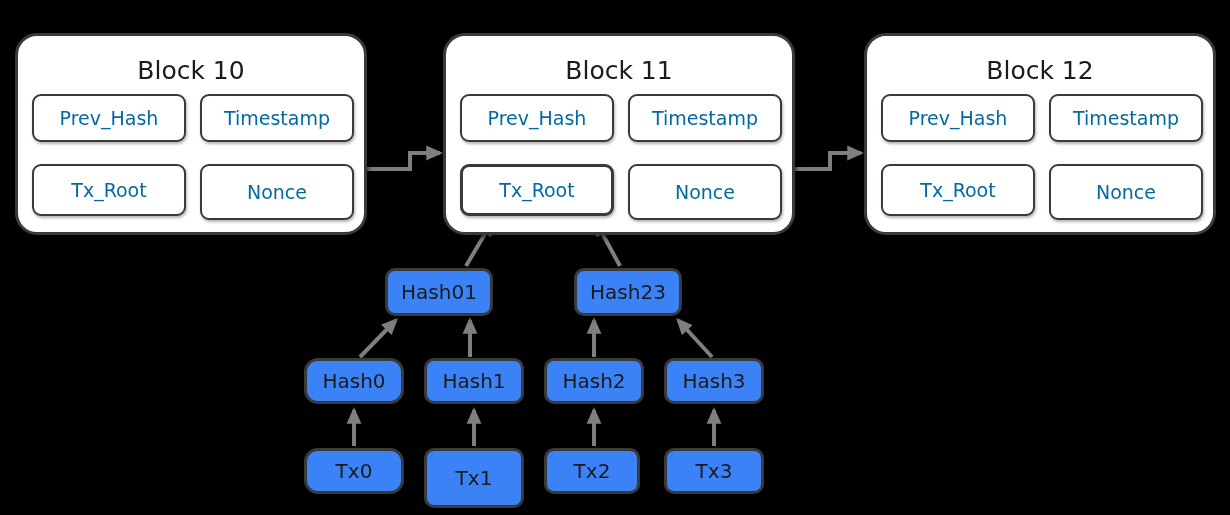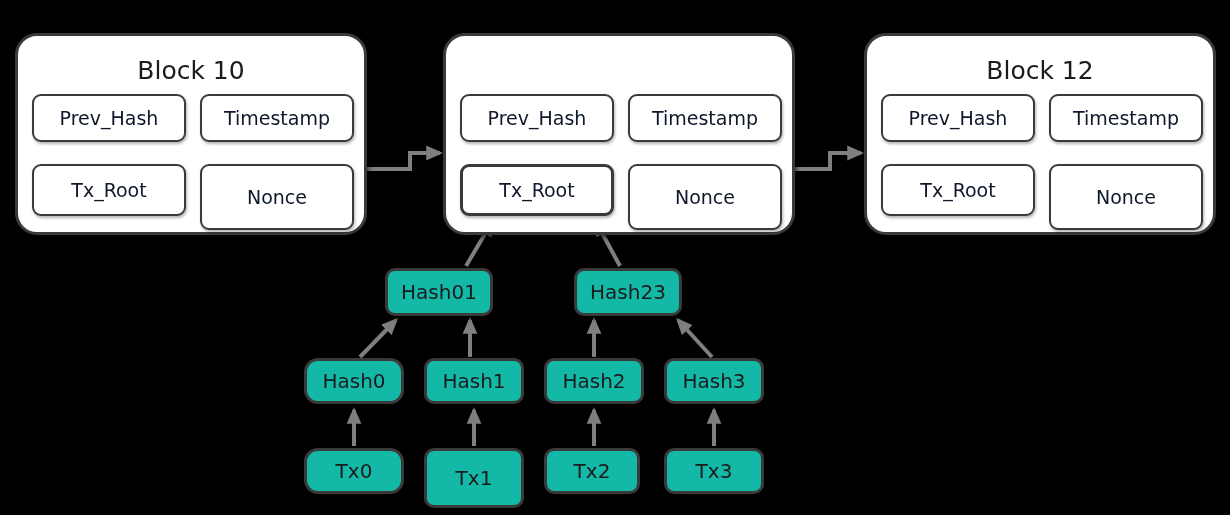--- a/index.html
+++ b/index.html
@@ -47,38 +47,38 @@
   .field {
     position: absolute;
     background: #ffffff;
     border: 2.5px solid #3a3a3a;
     border-radius: 9px;
     box-sizing: border-box;
     display: flex;
     align-items: center;
     justify-content: center;
     font-size: 19px;
-    color: #0f172a;
+    color: #0369a1;
     white-space: nowrap;
     box-shadow: 1px 2px 3px rgba(0,0,0,0.30);
   }
   .field.emphasis {
     border-width: 3.5px;
   }
 
   
   .f-tl { left: 14px;  top: 58px;  width: 154px; height: 48px; }
   .f-tr { left: 182px; top: 58px;  width: 154px; height: 48px; }
   .f-bl { left: 14px;  top: 128px; width: 154px; height: 52px; }
-  .f-br { left: 182px; top: 128px; width: 154px; height: 66px; }
+  .f-br { left: 182px; top: 128px; width: 154px; height: 56px; }
 
   
   .node {
     position: absolute;
-    background: #14b8a6;
+    background: #3b82f6;
     border: 3px solid #3a3a3a;
     border-radius: 10px;
     box-sizing: border-box;
     display: flex;
     align-items: center;
     justify-content: center;
     font-size: 20px;
     color: #1b1b1b;
     white-space: nowrap;
     box-shadow: 2px 3px 4px rgba(0,0,0,0.50);
@@ -164,20 +164,21 @@
 
   <div class="block" style="left:15px; top:33px; width:352px; height:202px;">
     <div class="block-title">Block 10</div>
     <div class="field f-tl">Prev_Hash</div>
     <div class="field f-tr">Timestamp</div>
     <div class="field f-bl">Tx_Root</div>
     <div class="field f-br">Nonce</div>
   </div>
 
   <div class="block" style="left:443px; top:33px; width:352px; height:202px;">
+    <div class="block-title">Block 11</div>
     <div class="field f-tl">Prev_Hash</div>
     <div class="field f-tr">Timestamp</div>
     <div class="field f-bl emphasis">Tx_Root</div>
     <div class="field f-br">Nonce</div>
   </div>
 
   <div class="block" style="left:864px; top:33px; width:352px; height:202px;">
     <div class="block-title">Block 12</div>
     <div class="field f-tl">Prev_Hash</div>
     <div class="field f-tr">Timestamp</div>

